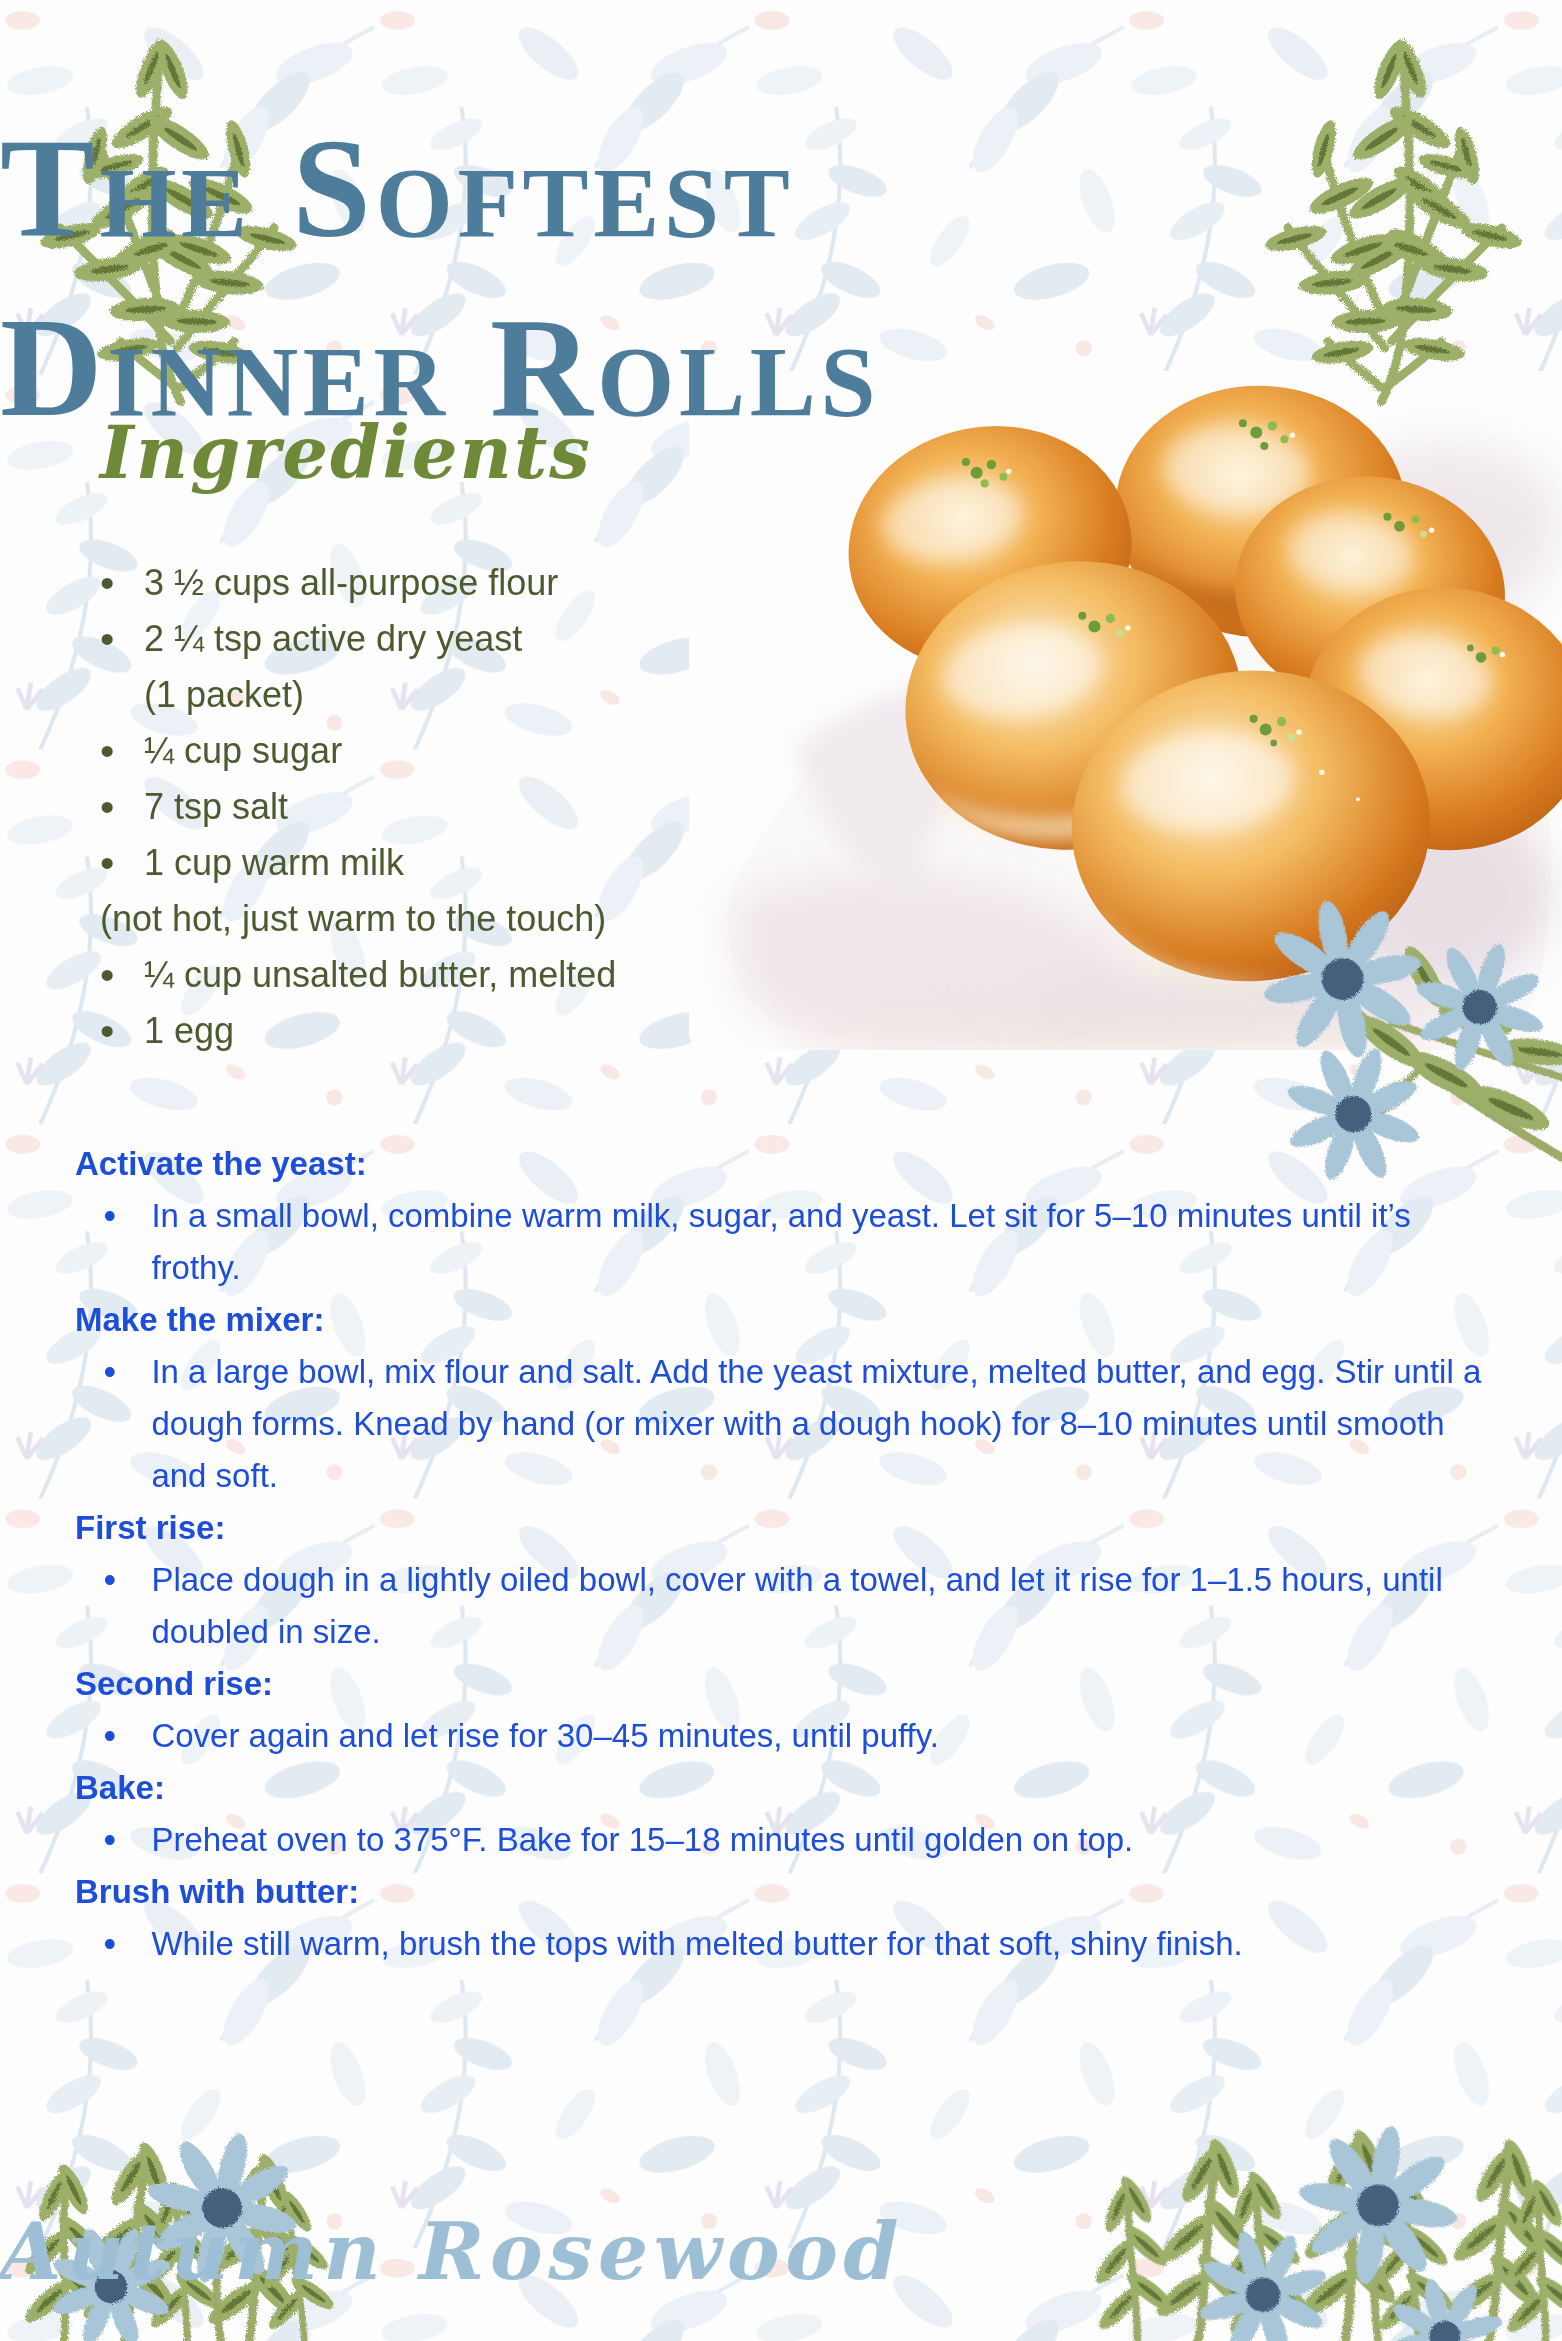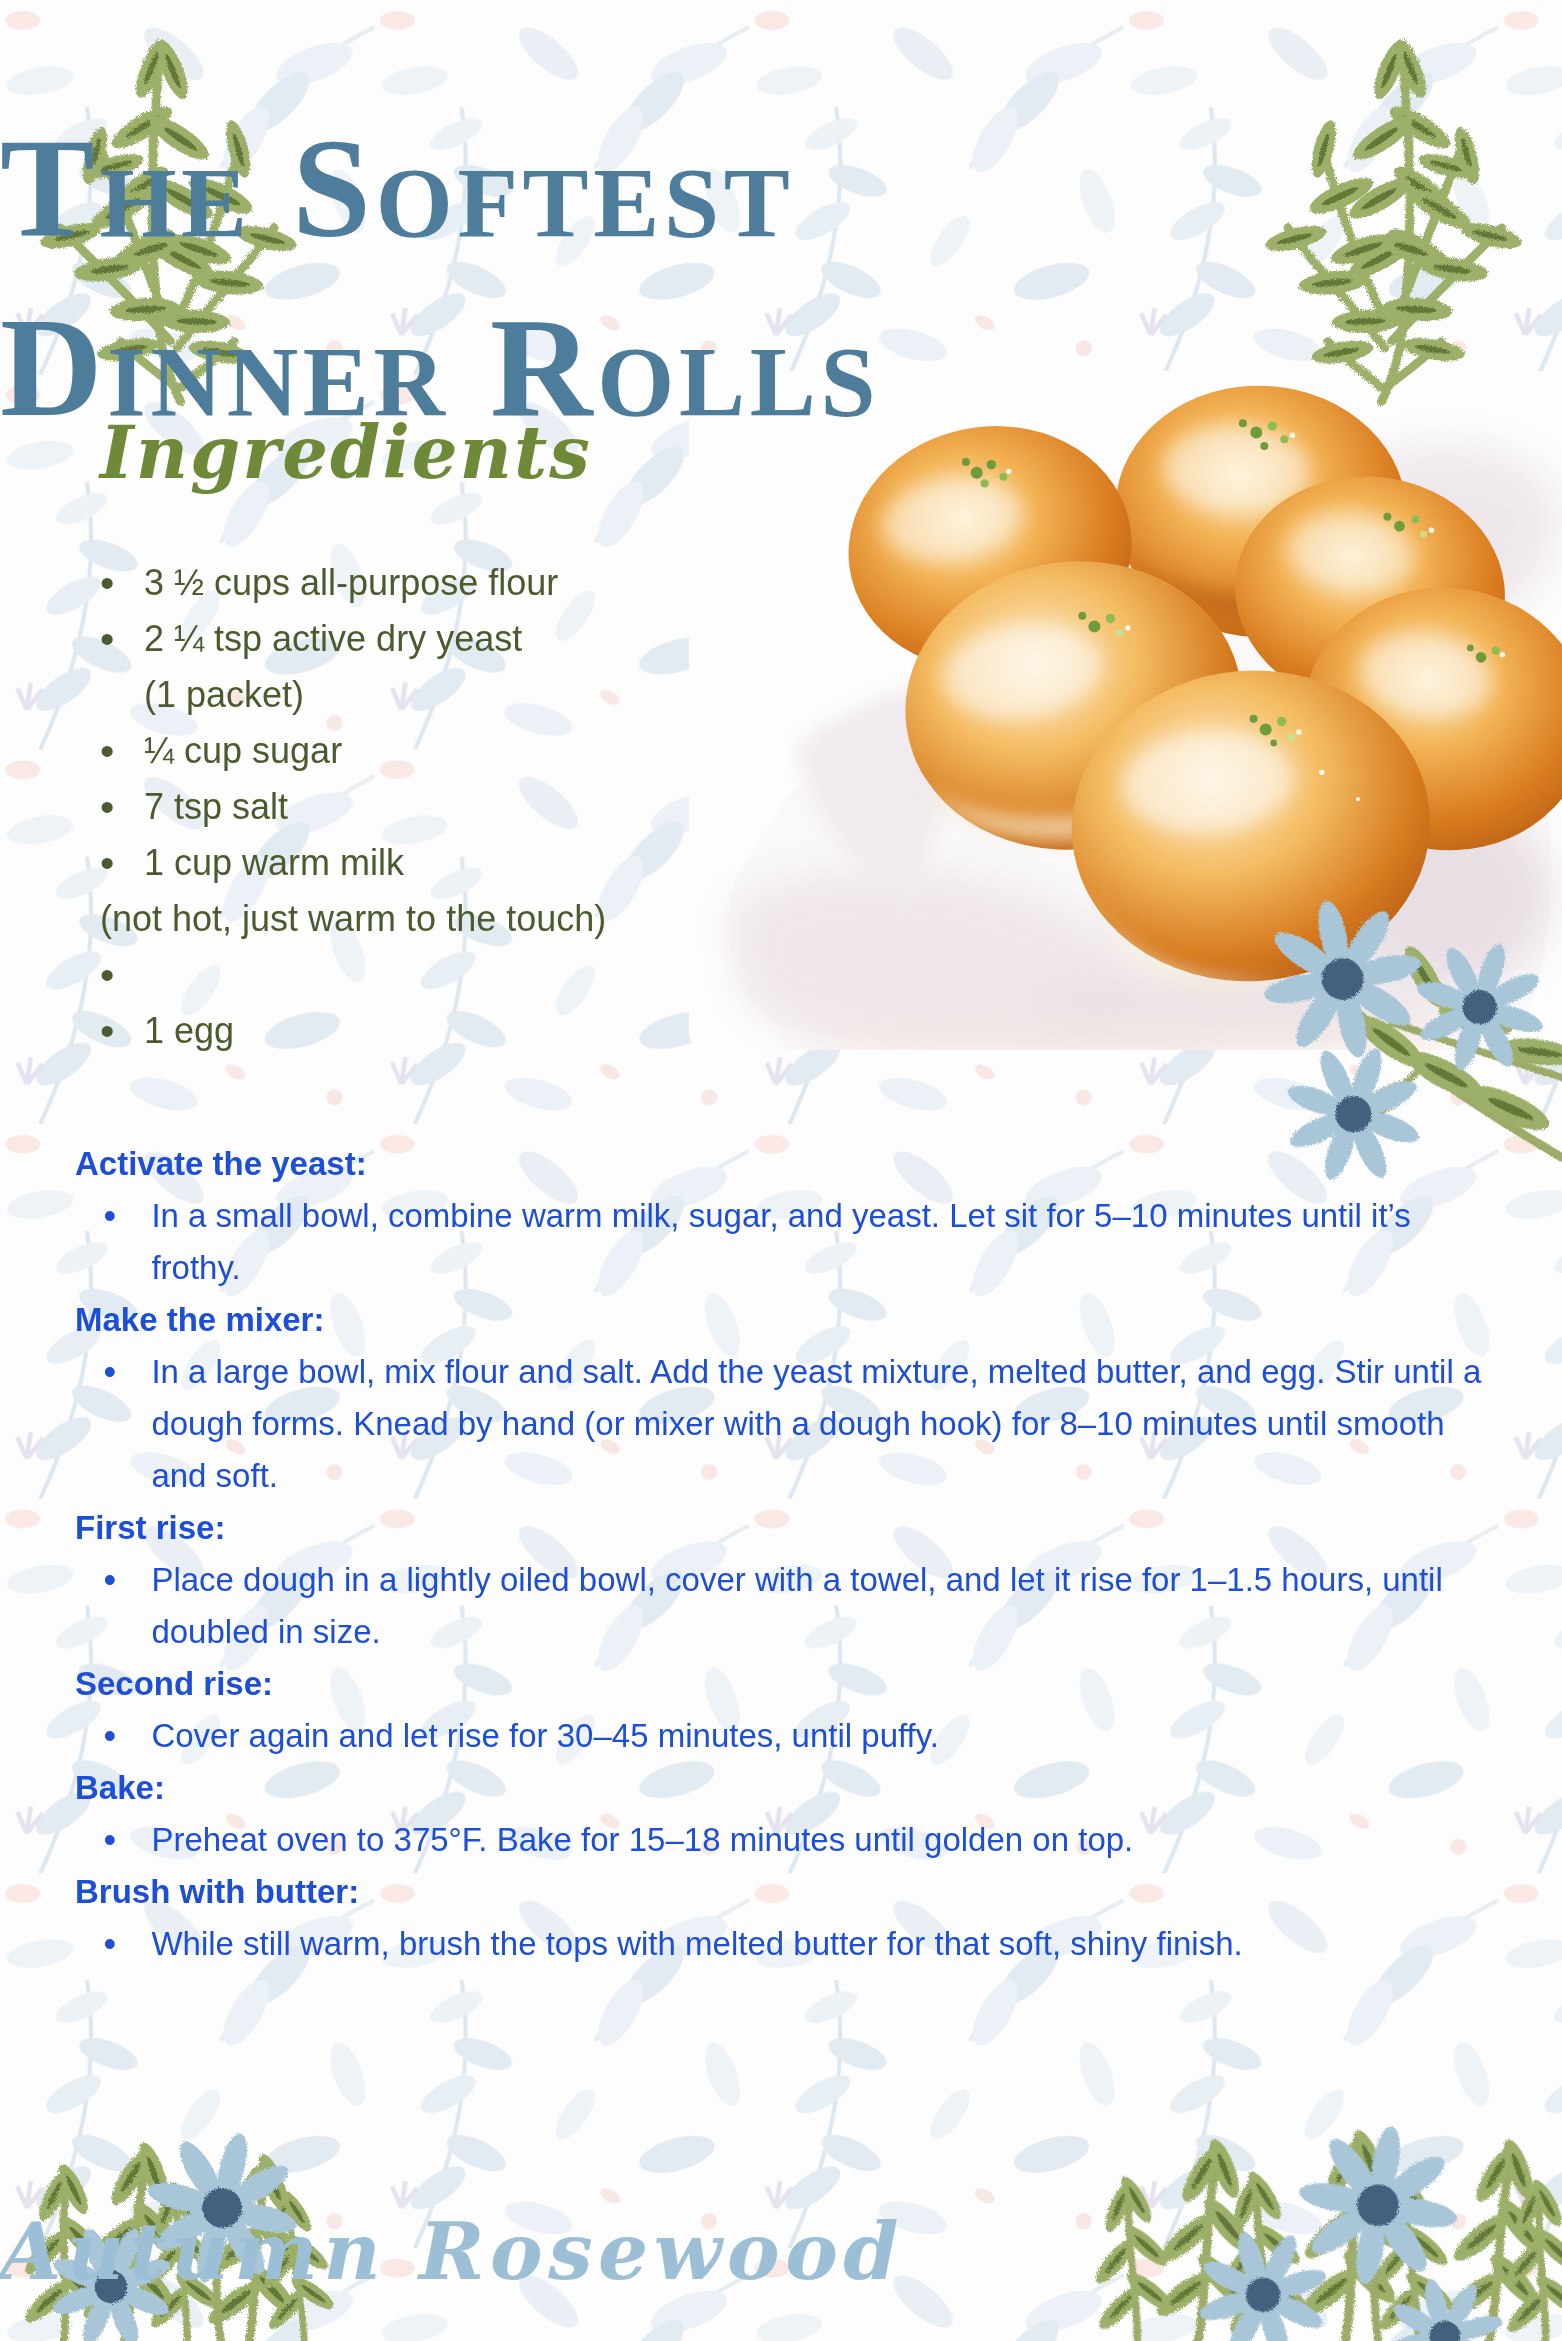--- a/index.html
+++ b/index.html
@@ -344,20 +344,21 @@
       <div class="ing-row">
         <span class="ing-marker">•</span>
         <span>1 cup warm milk</span>
       </div>
       <div class="ing-row outdent">
         <span class="ing-marker"></span>
         <span>(not hot, just warm to the touch)</span>
       </div>
       <div class="ing-row">
         <span class="ing-marker">•</span>
+        <span>¼ cup unsalted butter, melted</span>
       </div>
       <div class="ing-row">
         <span class="ing-marker">•</span>
         <span>1 egg</span>
       </div>
     </div>
 
 
     <div class="instructions">
 

